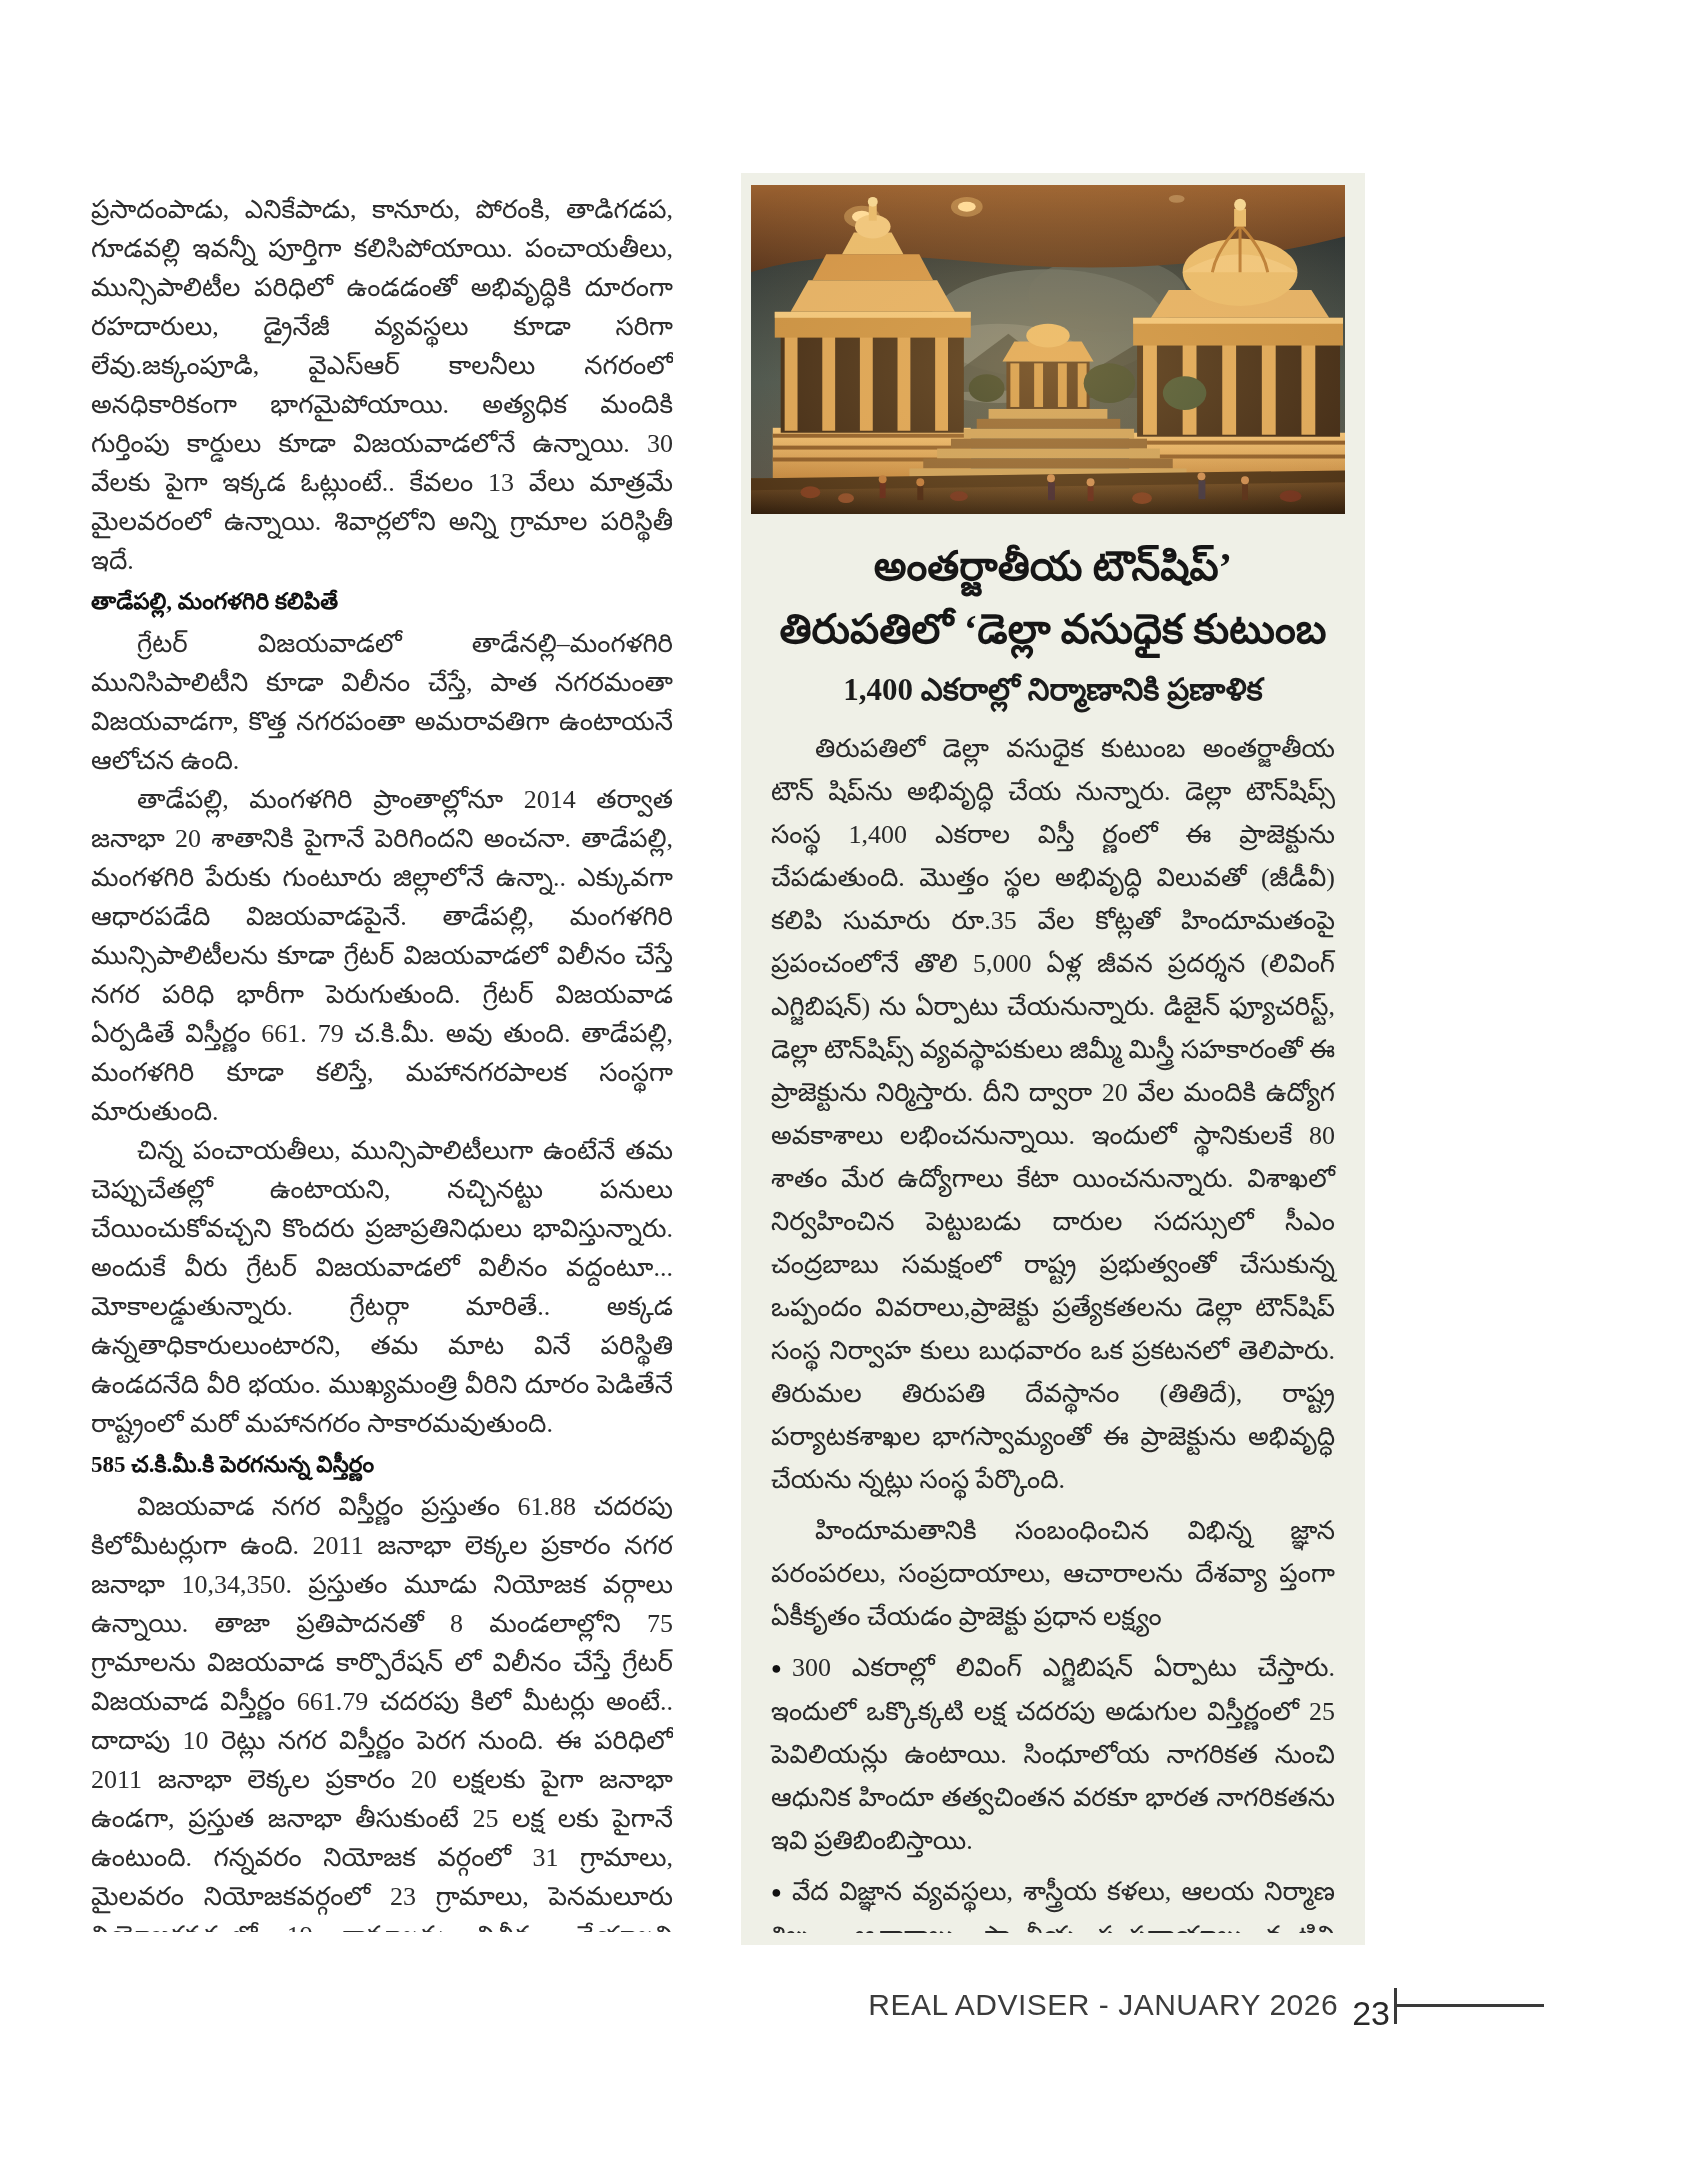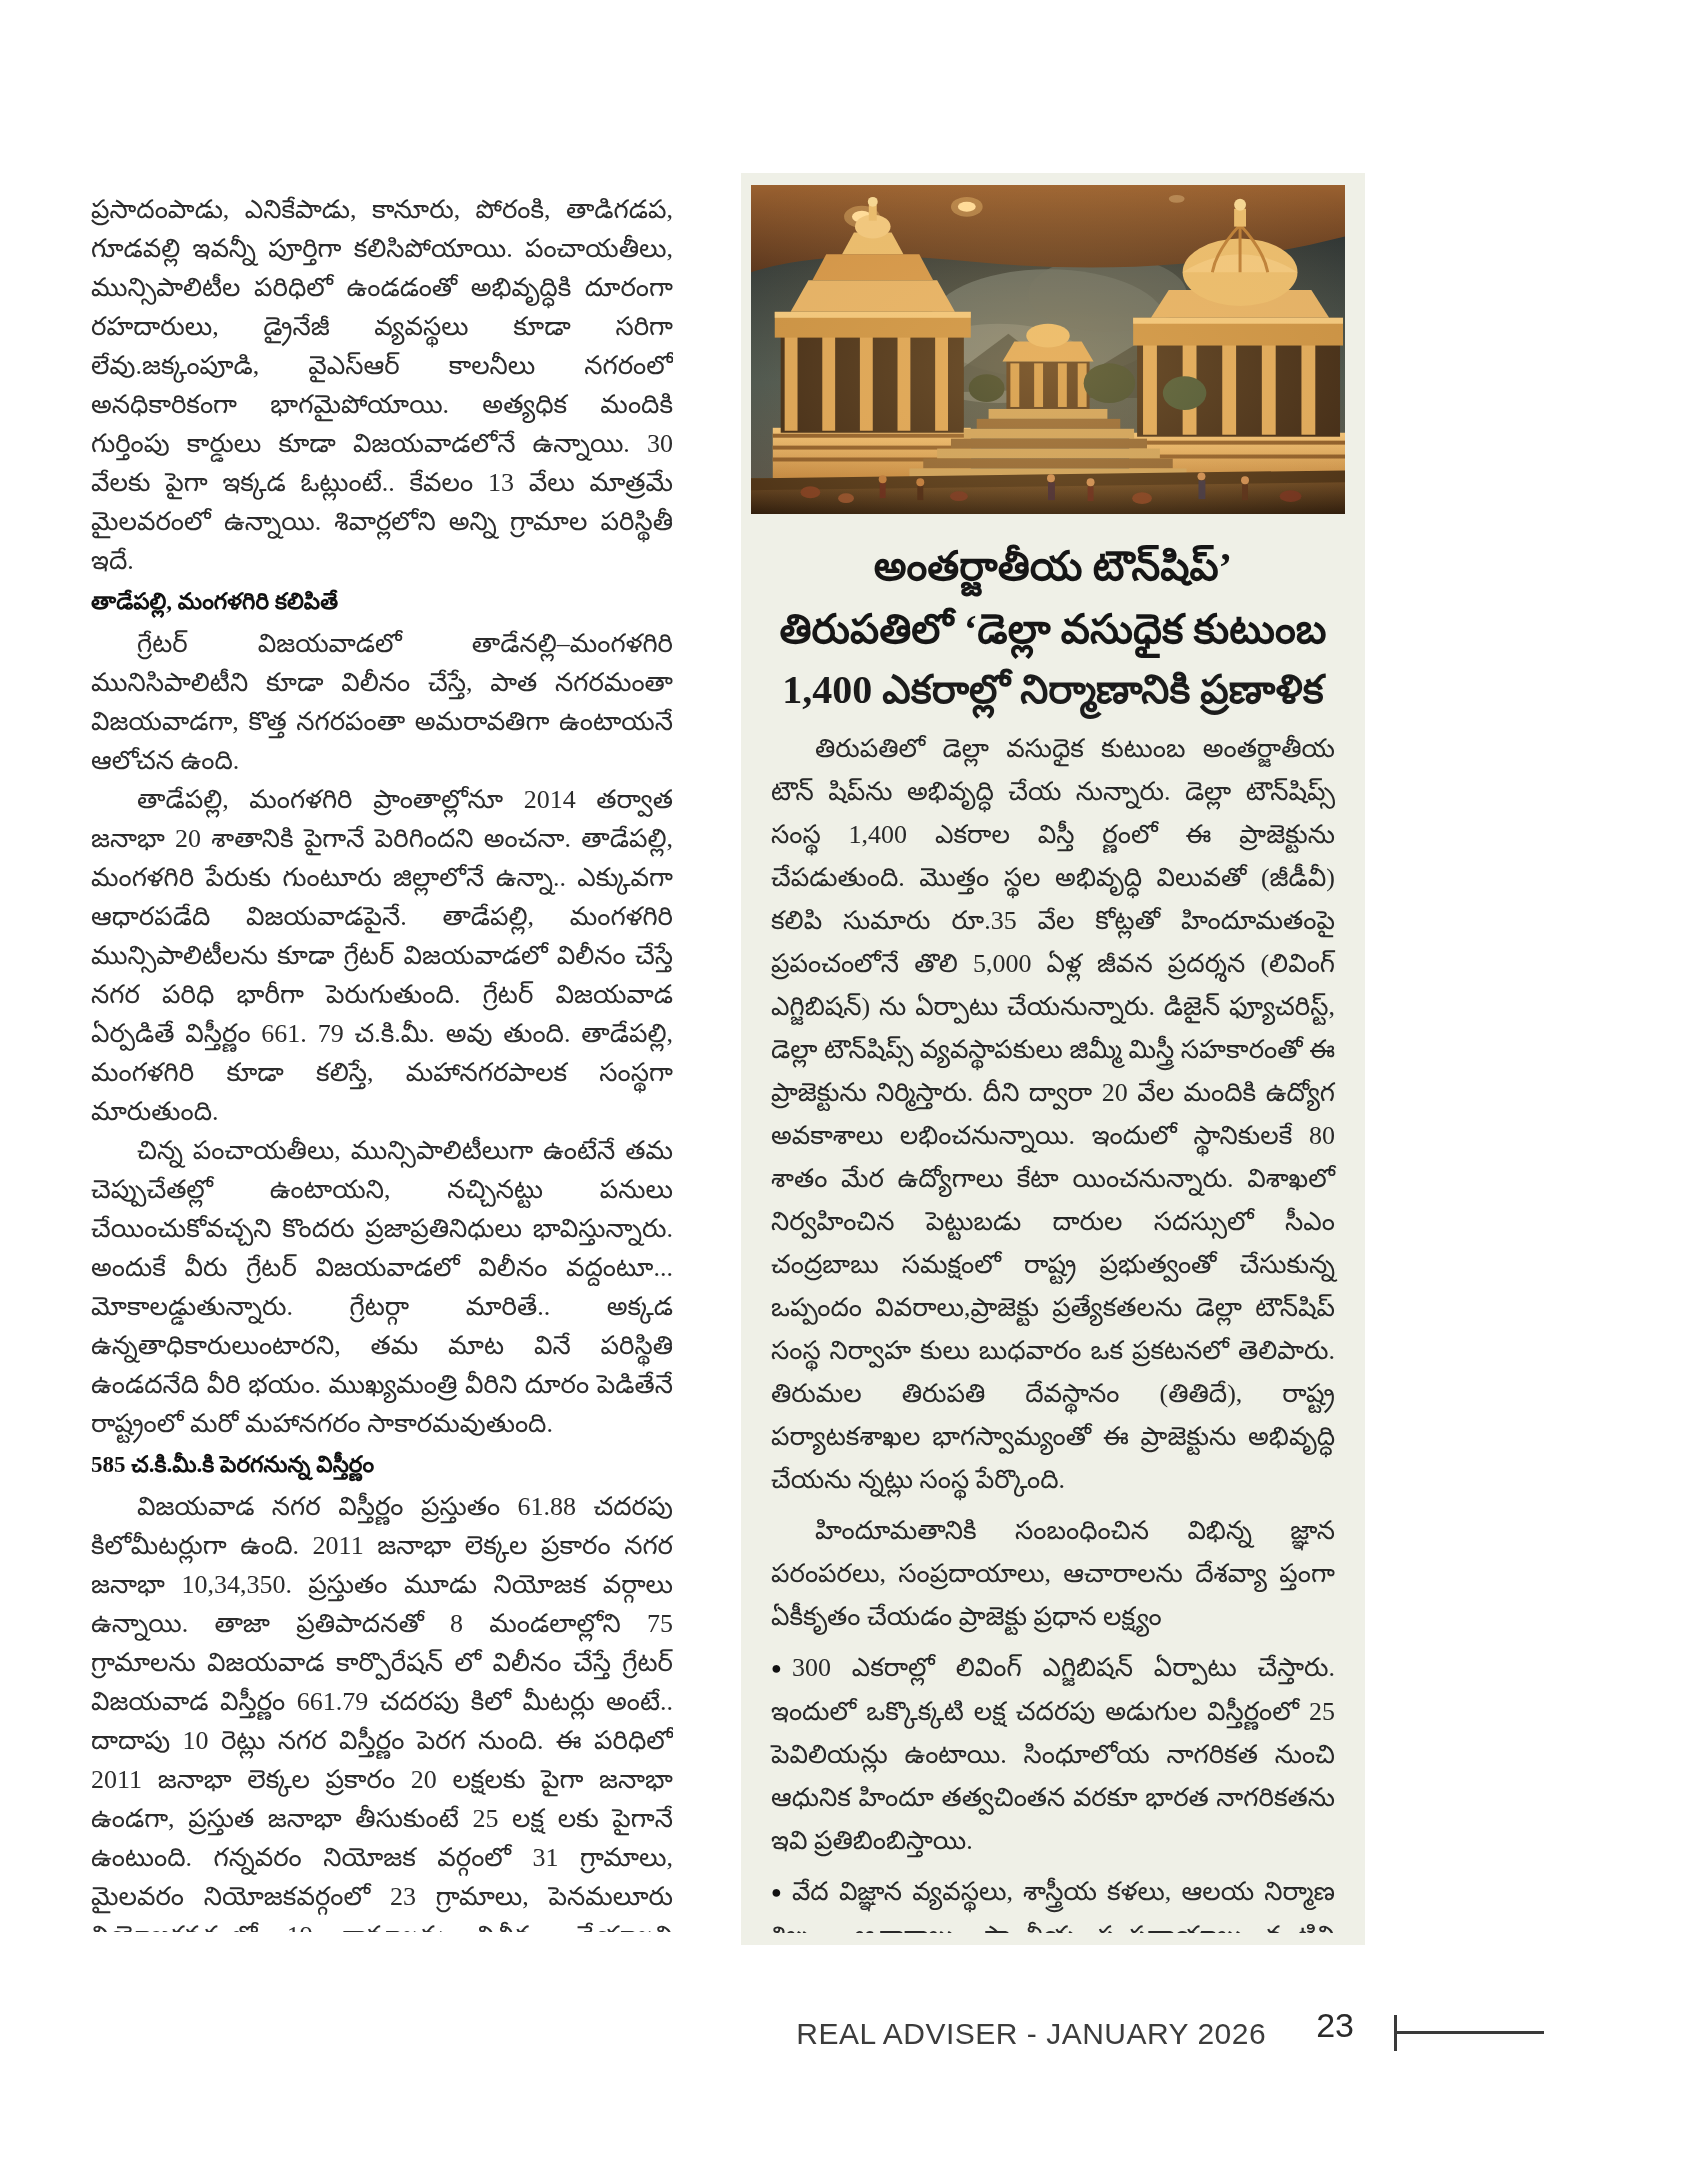--- a/index.html
+++ b/index.html
@@ -34,40 +34,40 @@
   }
   .photo svg{display:block;width:100%;height:100%;}
   .headline{
     position:absolute;left:0;top:362px;width:100%;
     text-align:center;font-weight:bold;color:#161616;
     font-size:41px;line-height:63px;
   }
   .subheadline{
     position:absolute;left:0;top:495px;width:100%;
     text-align:center;font-weight:bold;color:#1b1b1b;
-    font-size:40px;line-height:44px;
+    font-size:31px;line-height:44px;
   }
   .panel-body{
     position:absolute;left:22px;top:546px;width:580px;height:1214px;
     overflow:hidden;
     font-size:26px;line-height:43px;color:#282828;text-align:justify;
   }
   .panel-body p{margin:8px;}
   .panel-body p.indent{text-indent:44px;}
   .panel-body p.bullet{text-indent:0;}
   .panel-body .dot{
     display:inline-block;font-size:18px;vertical-align:2px;
     color:#111;margin-right:10px;
   }
 
   
   .footer{
     position:absolute;left:0;top:1988px;width:1544px;height:63px;
-    display:flex;justify-content:flex-end;align-items:flex-end;
-    font-family:"Liberation Sans", sans-serif;color:#3c3c3c;gap:36px;
+    display:flex;justify-content:flex-end;align-items:flex-start;
+    font-family:"Liberation Sans", sans-serif;color:#3c3c3c;
   }
   .footer .journal{font-size:30px;letter-spacing:0.5px;}
   .footer .pagenum{
     font-size:34px;color:#2a2a2a;margin-left:14px;line-height:51px;
   }
   .footer-rule{
     width:147px;height:36px;margin-left:4px;position:relative;
     border-left:3px solid #3a3a3a;
   }
   .footer-rule .hline{

